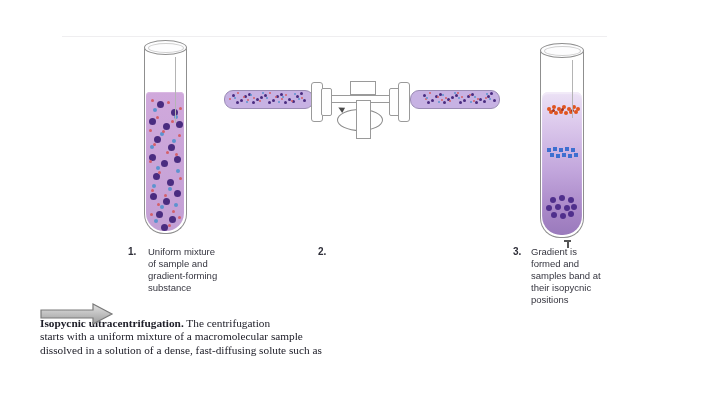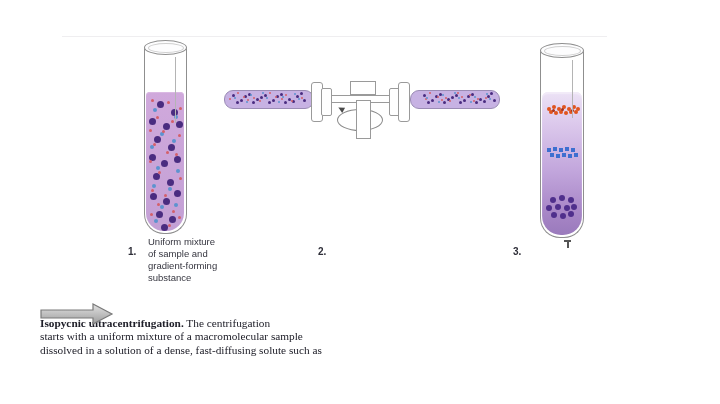--- a/index.html
+++ b/index.html
@@ -238,28 +238,33 @@
       <div class="dot" style="width: 6px; height: 6px; background: rgb(79, 47, 140); border-radius: 50%; left: 546px; top: 205px;"></div>
       <div class="dot" style="width: 6px; height: 6px; background: rgb(79, 47, 140); border-radius: 50%; left: 555px; top: 204px;"></div>
       <div class="dot" style="width: 6px; height: 6px; background: rgb(79, 47, 140); border-radius: 50%; left: 564px; top: 205px;"></div>
       <div class="dot" style="width: 6px; height: 6px; background: rgb(79, 47, 140); border-radius: 50%; left: 571px; top: 204px;"></div>
       <div class="dot" style="width: 6px; height: 6px; background: rgb(79, 47, 140); border-radius: 50%; left: 551px; top: 212px;"></div>
       <div class="dot" style="width: 6px; height: 6px; background: rgb(79, 47, 140); border-radius: 50%; left: 560px; top: 213px;"></div>
       <div class="dot" style="width: 6px; height: 6px; background: rgb(79, 47, 140); border-radius: 50%; left: 568px; top: 211px;"></div>
     </div>
 
   <span class="stage-num" style="left:128px;top:246px;">1.</span>
-  <div class="stage-label" style="left:148px;top:236px;width:100px;">Uniform mixture
+  <div class="stage-label" style="left:148px;top:246px;width:100px;">Uniform mixture
 of sample and
 gradient-forming
 substance</div>
 
   <span class="stage-num" style="left:318px;top:246px;">2.</span>
 
   <span class="stage-num" style="left:513px;top:246px;">3.</span>
+  <div class="stage-label" style="left:531px;top:246px;width:95px;">Gradient is
+formed and
+samples band at
+their isopycnic
+positions</div>
 
   <svg class="abs" style="left:40px;top:302px;z-index:4;" width="74" height="24" viewBox="0 0 74 24">
     <defs>
       <linearGradient id="ag" x1="0" y1="0" x2="0" y2="1">
         <stop offset="0" stop-color="#e2e2e2"></stop>
           <stop offset="1" stop-color="#9c9c9c"></stop>
       </linearGradient>
     </defs>
     <polygon points="1,8 53,8 53,2 72,12 53,22 53,16 1,16" fill="url(#ag)" stroke="#7a7a7a" stroke-width="1.2"></polygon>
   </svg>

